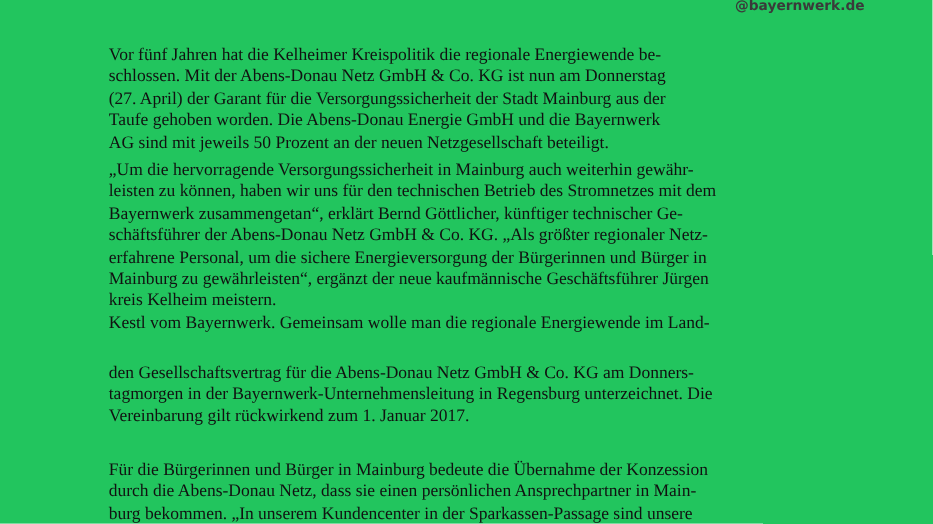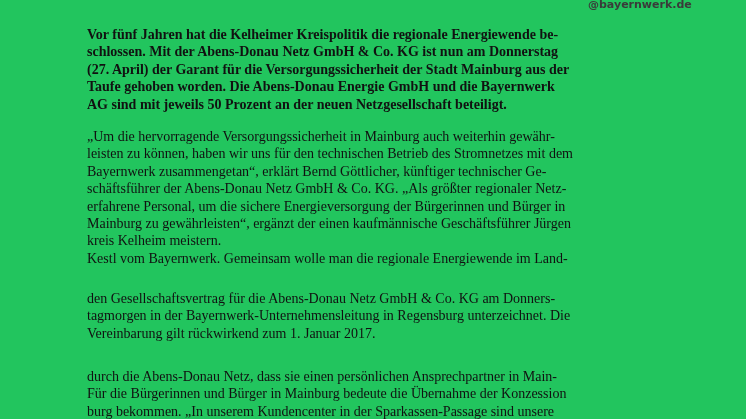--- a/index.html
+++ b/index.html
@@ -30,22 +30,22 @@
   .para {
     position: absolute;
     left: 87px;
     font-size: 14px;
     line-height: 17.4px;
   }
   .para .line {
     white-space: pre;
   }
   .para-lead {
-    top: 26px;
-    font-weight: bold;
+    top: 36px;
+    font-weight: normal;
   }
   .para-quote {
     top: 128px;
   }
   .para-signing {
     top: 290px;
   }
   .para-concession {
     top: 368px;
   }
@@ -64,30 +64,30 @@
       <div class="line">Taufe gehoben worden. Die Abens-Donau Energie GmbH und die Bayernwerk</div>
       <div class="line">AG sind mit jeweils 50 Prozent an der neuen Netzgesellschaft beteiligt.</div>
     </div>
 
   <div class="para para-quote">
       <div class="line">„Um die hervorragende Versorgungssicherheit in Mainburg auch weiterhin gewähr-</div>
       <div class="line">leisten zu können, haben wir uns für den technischen Betrieb des Stromnetzes mit dem</div>
       <div class="line">Bayernwerk zusammengetan“, erklärt Bernd Göttlicher, künftiger technischer Ge-</div>
       <div class="line">schäftsführer der Abens-Donau Netz GmbH &amp; Co. KG. „Als größter regionaler Netz-</div>
       <div class="line">erfahrene Personal, um die sichere Energieversorgung der Bürgerinnen und Bürger in</div>
-      <div class="line">Mainburg zu gewährleisten“, ergänzt der einen kaufmännische Geschäftsführer Jürgen</div>
+      <div class="line">Mainburg zu gewährleisten“, ergänzt der neue kaufmännische Geschäftsführer Jürgen</div>
       <div class="line">kreis Kelheim meistern.</div>
       <div class="line">Kestl vom Bayernwerk. Gemeinsam wolle man die regionale Energiewende im Land-</div>
     </div>
 
   <div class="para para-signing">
       <div class="line">den Gesellschaftsvertrag für die Abens-Donau Netz GmbH &amp; Co. KG am Donners-</div>
       <div class="line">tagmorgen in der Bayernwerk-Unternehmensleitung in Regensburg unterzeichnet. Die</div>
       <div class="line">Vereinbarung gilt rückwirkend zum 1. Januar 2017.</div>
     </div>
 
   <div class="para para-concession">
+      <div class="line">Für die Bürgerinnen und Bürger in Mainburg bedeute die Übernahme der Konzession</div>
       <div class="line">durch die Abens-Donau Netz, dass sie einen persönlichen Ansprechpartner in Main-</div>
-      <div class="line">Für die Bürgerinnen und Bürger in Mainburg bedeute die Übernahme der Konzession</div>
       <div class="line">burg bekommen. „In unserem Kundencenter in der Sparkassen-Passage sind unsere</div>
     </div>
 
 </div>
 
 </body></html>

